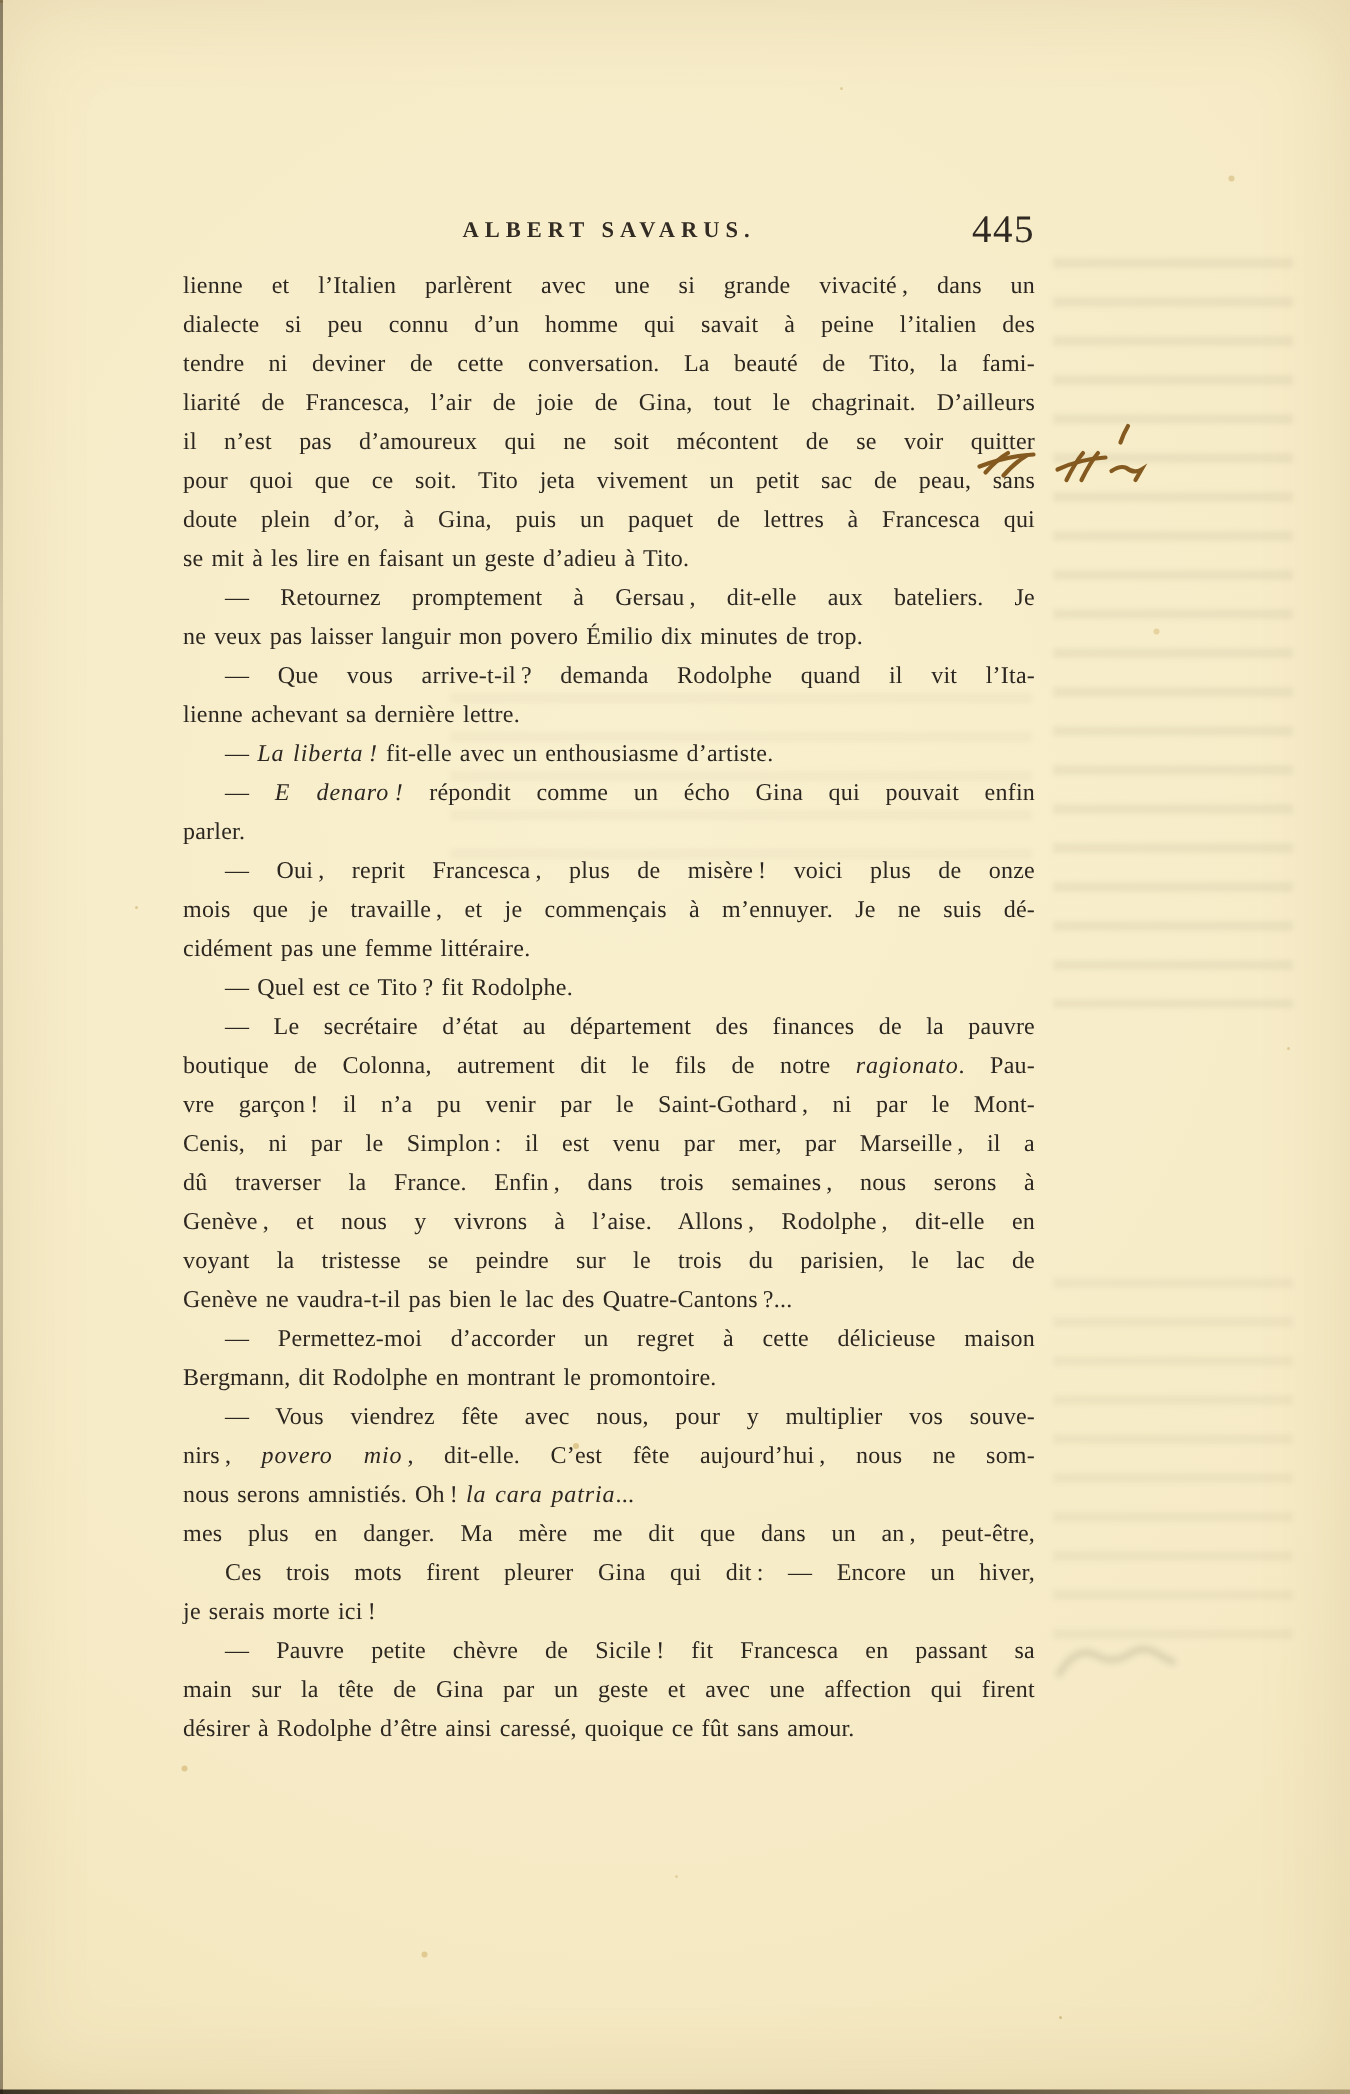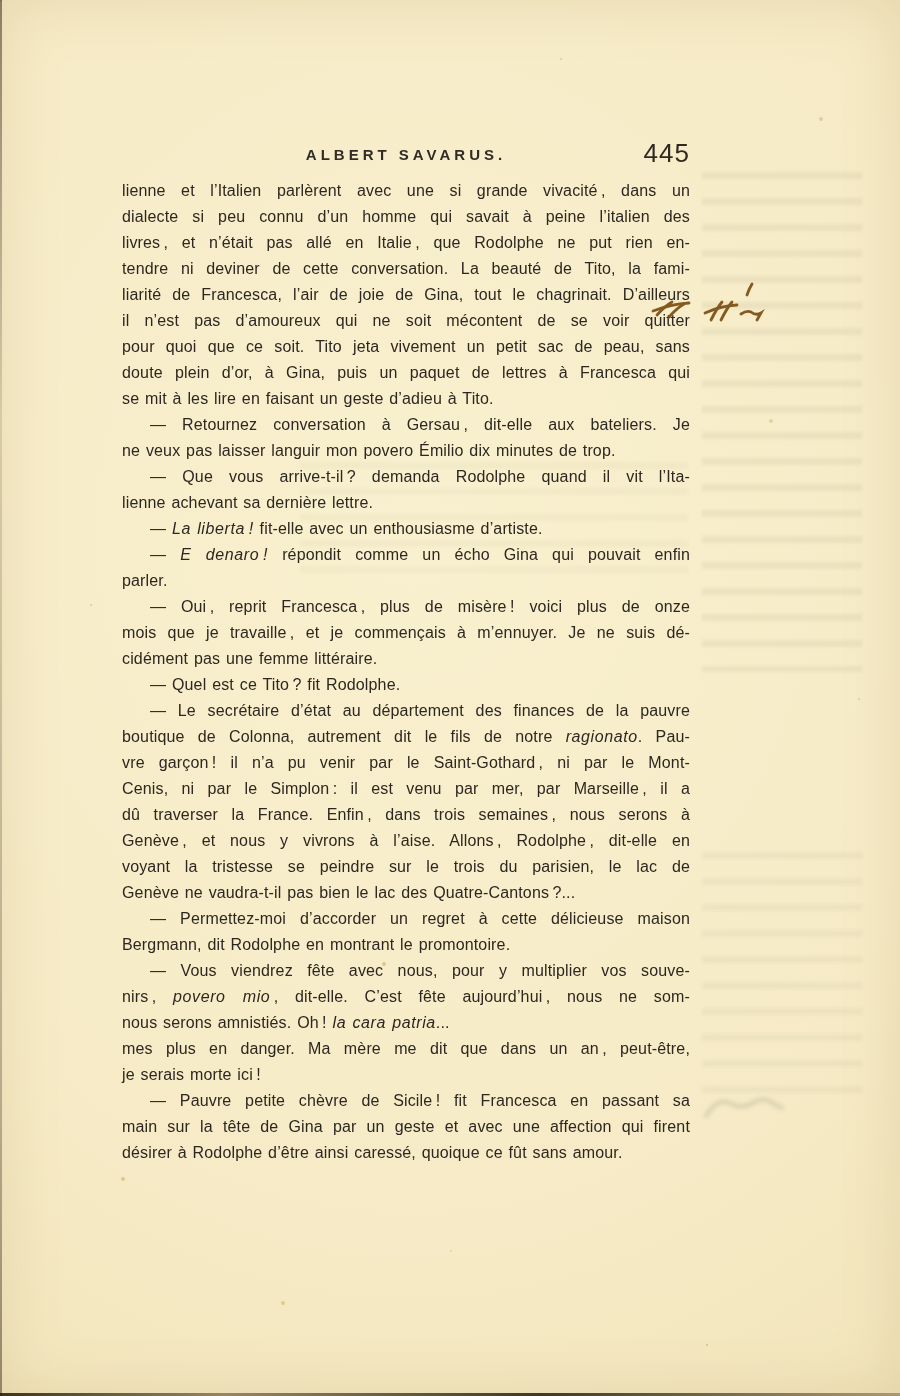--- a/index.html
+++ b/index.html
@@ -1,20 +1,20 @@
 <!DOCTYPE html>
 <html><head>
 <meta charset="utf-8">
 <style>
   html,body { margin:0; padding:0; background:#d8ccab; }
   .page {
     position:relative; width:900px; height:1396px; overflow:hidden;
     background:
       radial-gradient(ellipse 120% 90% at 46% 38%, #f9f0cf 0%, #f6ebc6 55%, #f1e4ba 85%, #eee0b2 100%);
-    font-family:Liberation Sans, sans-serif;
+    font-family:Liberation Serif, serif;
     color:#2d2721;
     box-shadow: inset 0 0 60px rgba(160,130,70,0.18);
   }
   
   .edge-bottom { position:absolute; left:0; bottom:0; width:100%; height:3px;
     background:linear-gradient(90deg, rgba(30,22,12,.85) 0%, rgba(80,62,34,.55) 25%, rgba(35,25,15,.85) 60%, rgba(95,75,42,.45) 100%); }
   .edge-left { position:absolute; left:0; top:0; width:2px; height:100%;
     background:linear-gradient(180deg, rgba(40,30,18,.50), rgba(40,30,18,.12) 30%, rgba(40,30,18,.28) 80%, rgba(40,30,18,.45)); }
   
   .header { position:absolute; left:122px; top:142px; width:568px; height:30px; }
@@ -59,28 +59,27 @@
   </svg>
 
   <div class="header">
     <div class="running-title">ALBERT SAVARUS.</div>
     <div class="page-number">445</div>
   </div>
 
   <div class="text-block">
       <div class="line">lienne et l’Italien parlèrent avec une si grande vivacité , dans un</div>
       <div class="line">dialecte si peu connu d’un homme qui savait à peine l’italien des</div>
-      <div class="line">livres , et n’était pas allé en Italie , que Rodolphe ne put rien en-</div>
       <div class="line">tendre ni deviner de cette conversation. La beauté de Tito, la fami-</div>
       <div class="line">liarité de Francesca, l’air de joie de Gina, tout le chagrinait. D’ailleurs</div>
       <div class="line">il n’est pas d’amoureux qui ne soit mécontent de se voir quitter</div>
       <div class="line">pour quoi que ce soit. Tito jeta vivement un petit sac de peau, sans</div>
       <div class="line">doute plein d’or, à Gina, puis un paquet de lettres à Francesca qui</div>
       <div class="line last">se mit à les lire en faisant un geste d’adieu à Tito.</div>
-      <div class="line indent">— Retournez conversation à Gersau , dit-elle aux bateliers. Je</div>
+      <div class="line indent">— Retournez promptement à Gersau , dit-elle aux bateliers. Je</div>
       <div class="line last">ne veux pas laisser languir mon povero Émilio dix minutes de trop.</div>
       <div class="line indent">— Que vous arrive-t-il ? demanda Rodolphe quand il vit l’Ita-</div>
       <div class="line last">lienne achevant sa dernière lettre.</div>
       <div class="line indent last">— <em>La liberta !</em> fit-elle avec un enthousiasme d’artiste.</div>
       <div class="line indent">— <em>E denaro !</em> répondit comme un écho Gina qui pouvait enfin</div>
       <div class="line last">parler.</div>
       <div class="line indent">— Oui , reprit Francesca , plus de misère ! voici plus de onze</div>
       <div class="line">mois que je travaille , et je commençais à m’ennuyer. Je ne suis dé-</div>
       <div class="line last">cidément pas une femme littéraire.</div>
       <div class="line indent last">— Quel est ce Tito ? fit Rodolphe.</div>
@@ -91,20 +90,21 @@
       <div class="line">dû traverser la France. Enfin , dans trois semaines , nous serons à</div>
       <div class="line">Genève , et nous y vivrons à l’aise. Allons , Rodolphe , dit-elle en</div>
       <div class="line">voyant la tristesse se peindre sur le trois du parisien, le lac de</div>
       <div class="line last">Genève ne vaudra-t-il pas bien le lac des Quatre-Cantons ?...</div>
       <div class="line indent">— Permettez-moi d’accorder un regret à cette délicieuse maison</div>
       <div class="line last">Bergmann, dit Rodolphe en montrant le promontoire.</div>
       <div class="line indent">— Vous viendrez fête avec nous, pour y multiplier vos souve-</div>
       <div class="line">nirs , <em>povero mio</em> , dit-elle. C’est fête aujourd’hui , nous ne som-</div>
       <div class="line last">nous serons amnistiés. Oh ! <em>la cara patria</em>...</div>
       <div class="line">mes plus en danger. Ma mère me dit que dans un an , peut-être,</div>
+      <div class="line indent">Ces trois mots firent pleurer Gina qui dit : — Encore un hiver,</div>
       <div class="line last">je serais morte ici !</div>
       <div class="line indent">— Pauvre petite chèvre de Sicile ! fit Francesca en passant sa</div>
       <div class="line">main sur la tête de Gina par un geste et avec une affection qui firent</div>
       <div class="line last">désirer à Rodolphe d’être ainsi caressé, quoique ce fût sans amour.</div>
     </div>
 
   <svg class="annotation" viewBox="0 0 150 60">
     <g fill="none" stroke="#7b4e13" stroke-width="2.8" stroke-linecap="round" opacity="0.92">
 
       <g>

